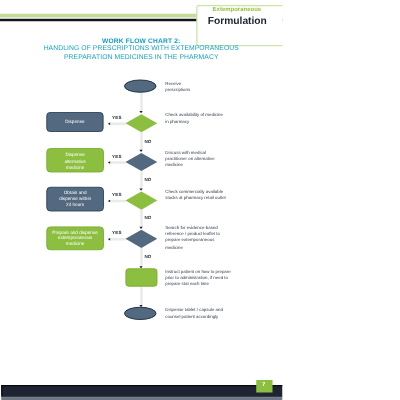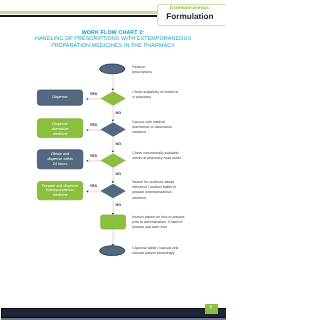--- a/index.html
+++ b/index.html
@@ -1,20 +1,20 @@
 <!DOCTYPE html>
 <html><head>
 <meta charset="utf-8">
 <style>
   html,body{margin:0;padding:0;}
   body{width:226px;height:320px;background:#fff;font-family:"Liberation Sans",sans-serif;overflow:hidden;-webkit-font-smoothing:antialiased;text-rendering:geometricPrecision;}
   #page{position:relative;width:226px;height:320px;background:#fff;}
   .green-rule{position:absolute;left:0;top:11.0px;width:226px;height:2.6px;background:#c3dc9a;}
   .dark-rule{position:absolute;left:0;top:14.5px;width:226px;height:2.0px;background:#14161c;}
-  .logo{position:absolute;left:157.3px;top:4.0px;width:72px;height:22px;background:#fff;border:0.85px solid #cde2a9;border-radius:1.8px;box-sizing:border-box;padding-left:45px;}
+  .logo{position:absolute;left:157.3px;top:4.0px;width:72px;height:33px;background:#fff;border:0.85px solid #cde2a9;border-radius:1.8px;box-sizing:border-box;padding-left:45px;}
   .logo .l1{position:absolute;left:11.8px;top:1.1px;font-size:4.75px;font-weight:bold;color:#93c240;letter-spacing:0.02px;}
   .logo .l2{position:absolute;left:8.0px;top:7.0px;font-size:8.2px;font-weight:bold;color:#1c2332;letter-spacing:-0.02px;}
   .title{position:absolute;left:0;top:29.6px;width:226px;text-align:center;color:#0e9cc0;font-weight:bold;font-size:5.3px;letter-spacing:0.15px;}
   .subtitle{position:absolute;left:0;top:36.3px;width:226px;text-align:center;color:#1ba2c4;font-size:5.45px;line-height:6.3px;letter-spacing:0.06px;}
   .footer-bar{position:absolute;left:1.1px;top:308.0px;width:224.9px;height:9.3px;background:#1e2432;border-top:0.9px solid #080a10;border-left:0.9px solid #080a10;box-sizing:border-box;}
   .footer-edge{position:absolute;left:1.1px;top:317.3px;width:224.9px;height:1.2px;background:#090b11;}
   .footer-edge2{position:absolute;left:1.1px;top:318.4px;width:224.9px;height:1.6px;background:#6e7789;}
   .pagebox{position:absolute;left:204.9px;top:303.6px;width:12.8px;height:10.1px;background:#8cbf3f;}
   
   .pagebox span{position:absolute;left:0;top:2.8px;width:12.0px;text-align:center;color:#fff;font-size:4.8px;font-weight:bold;}

